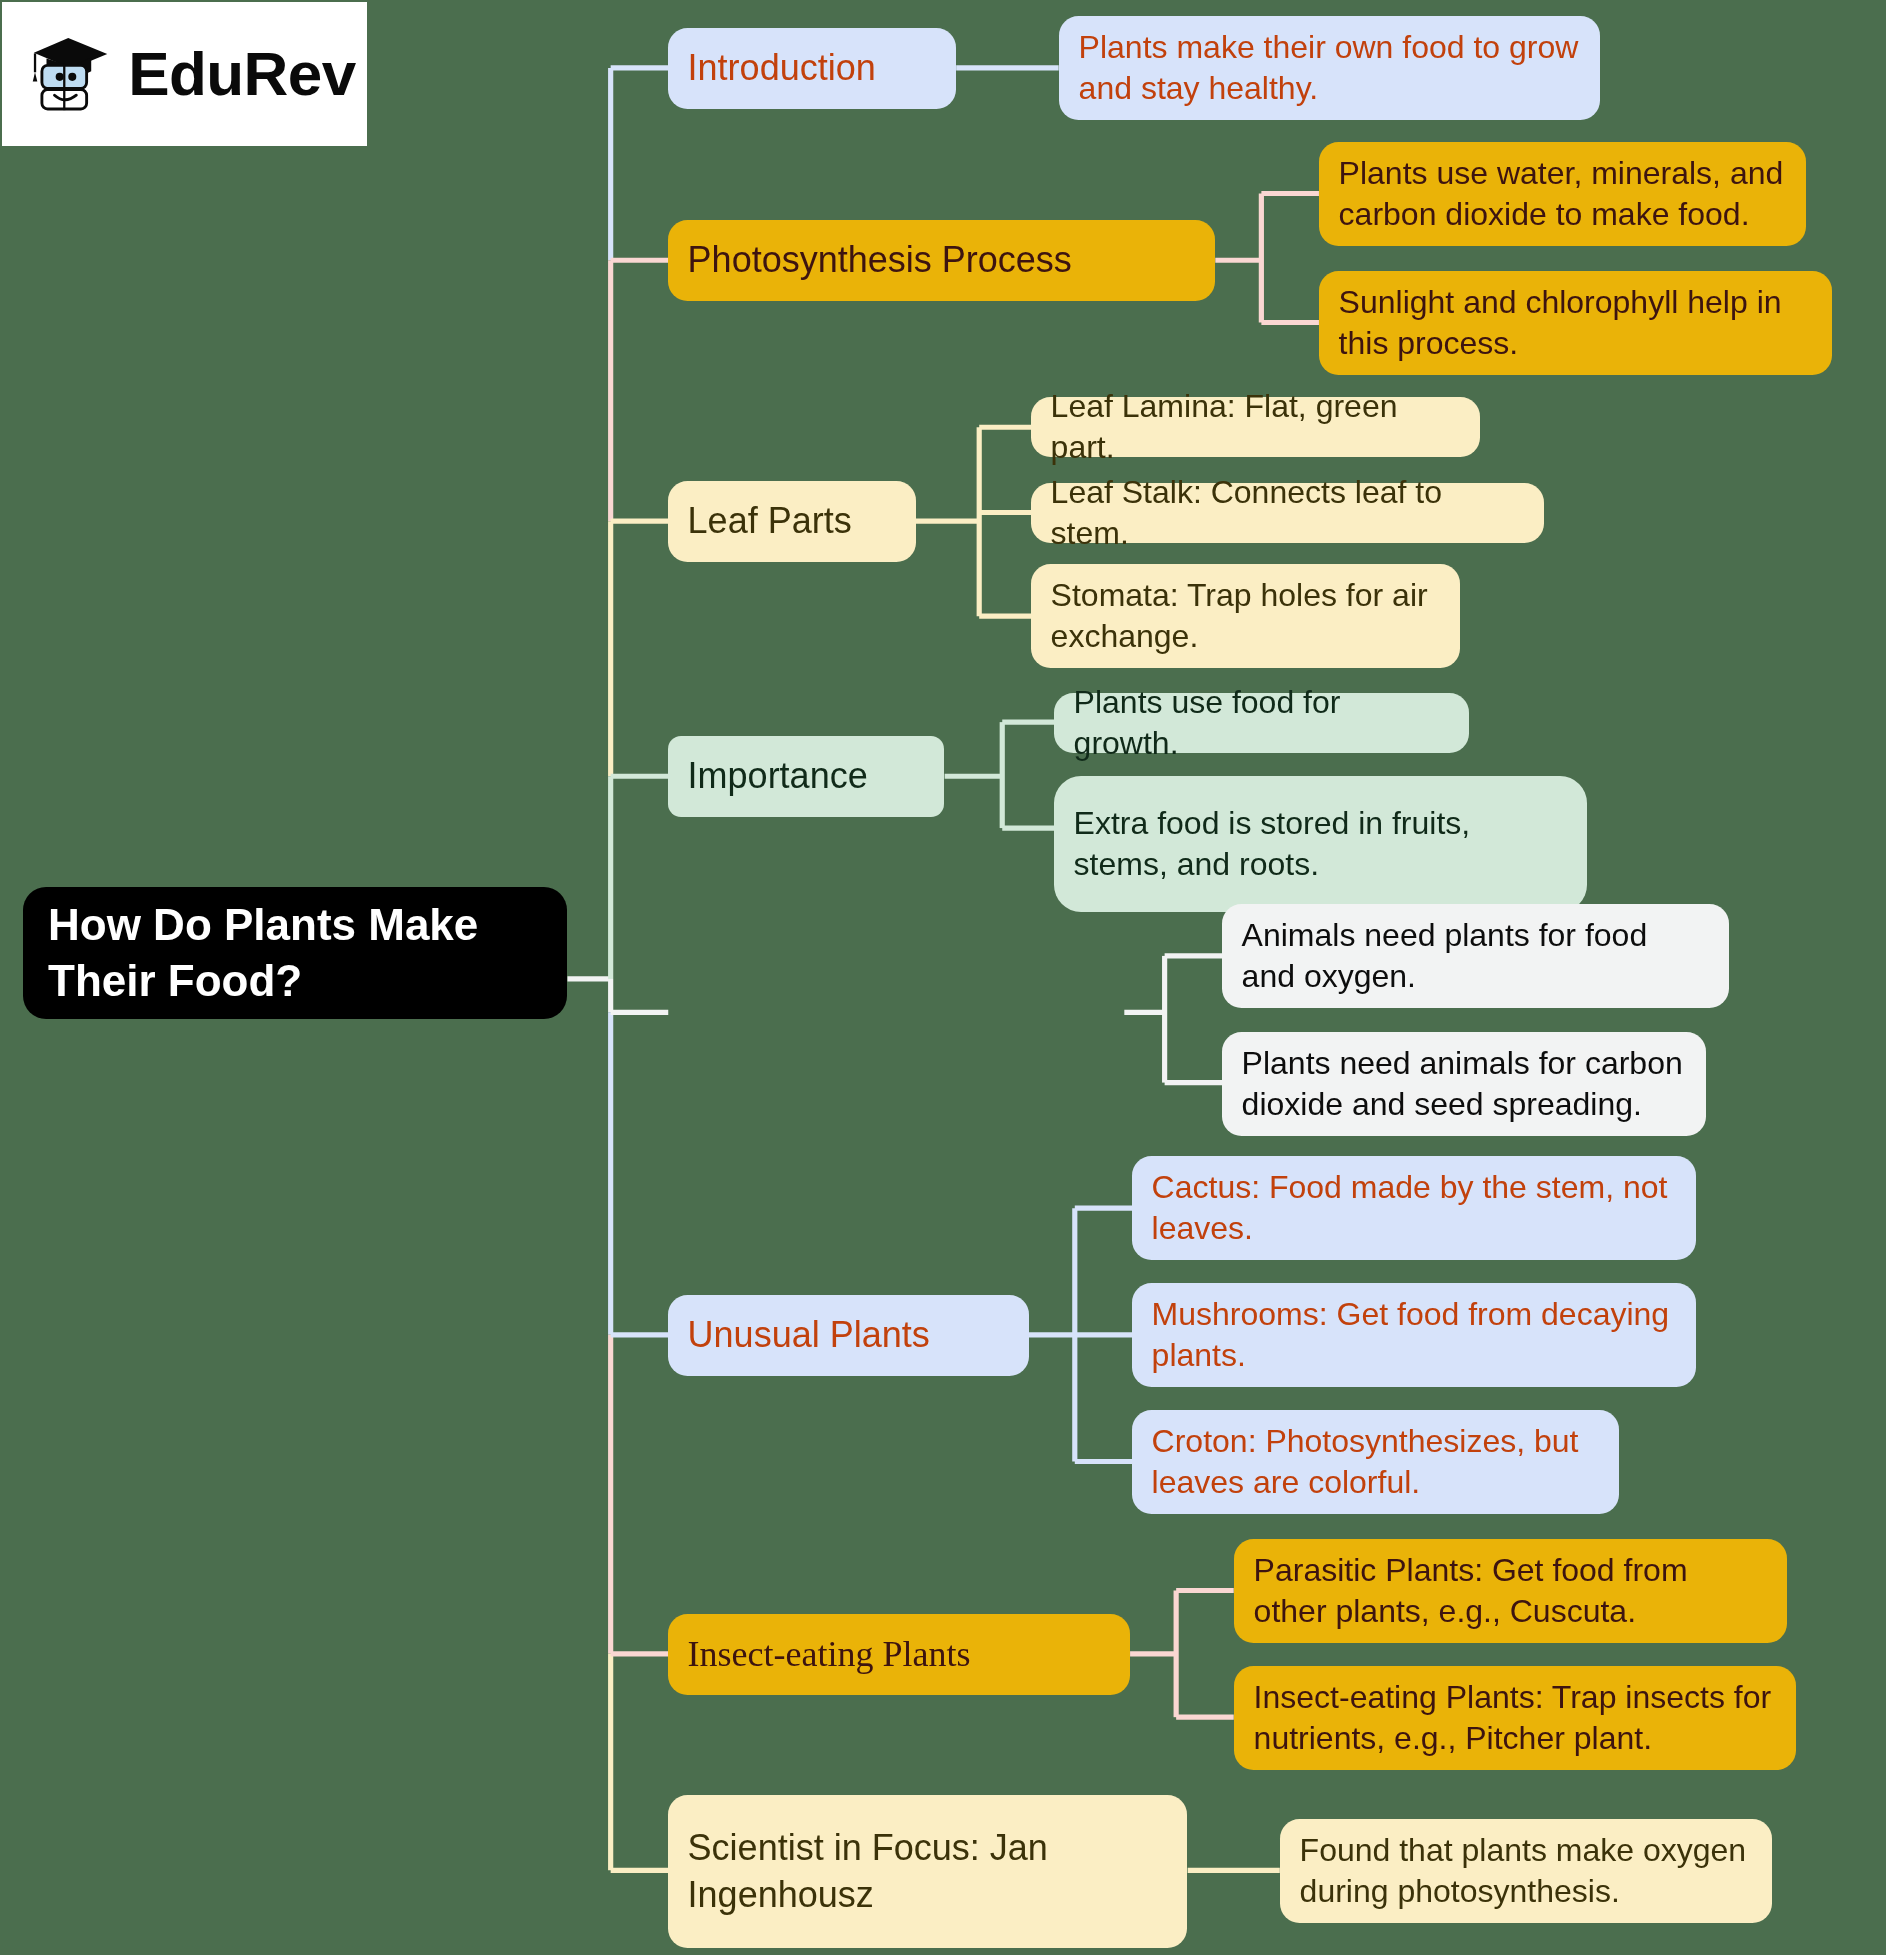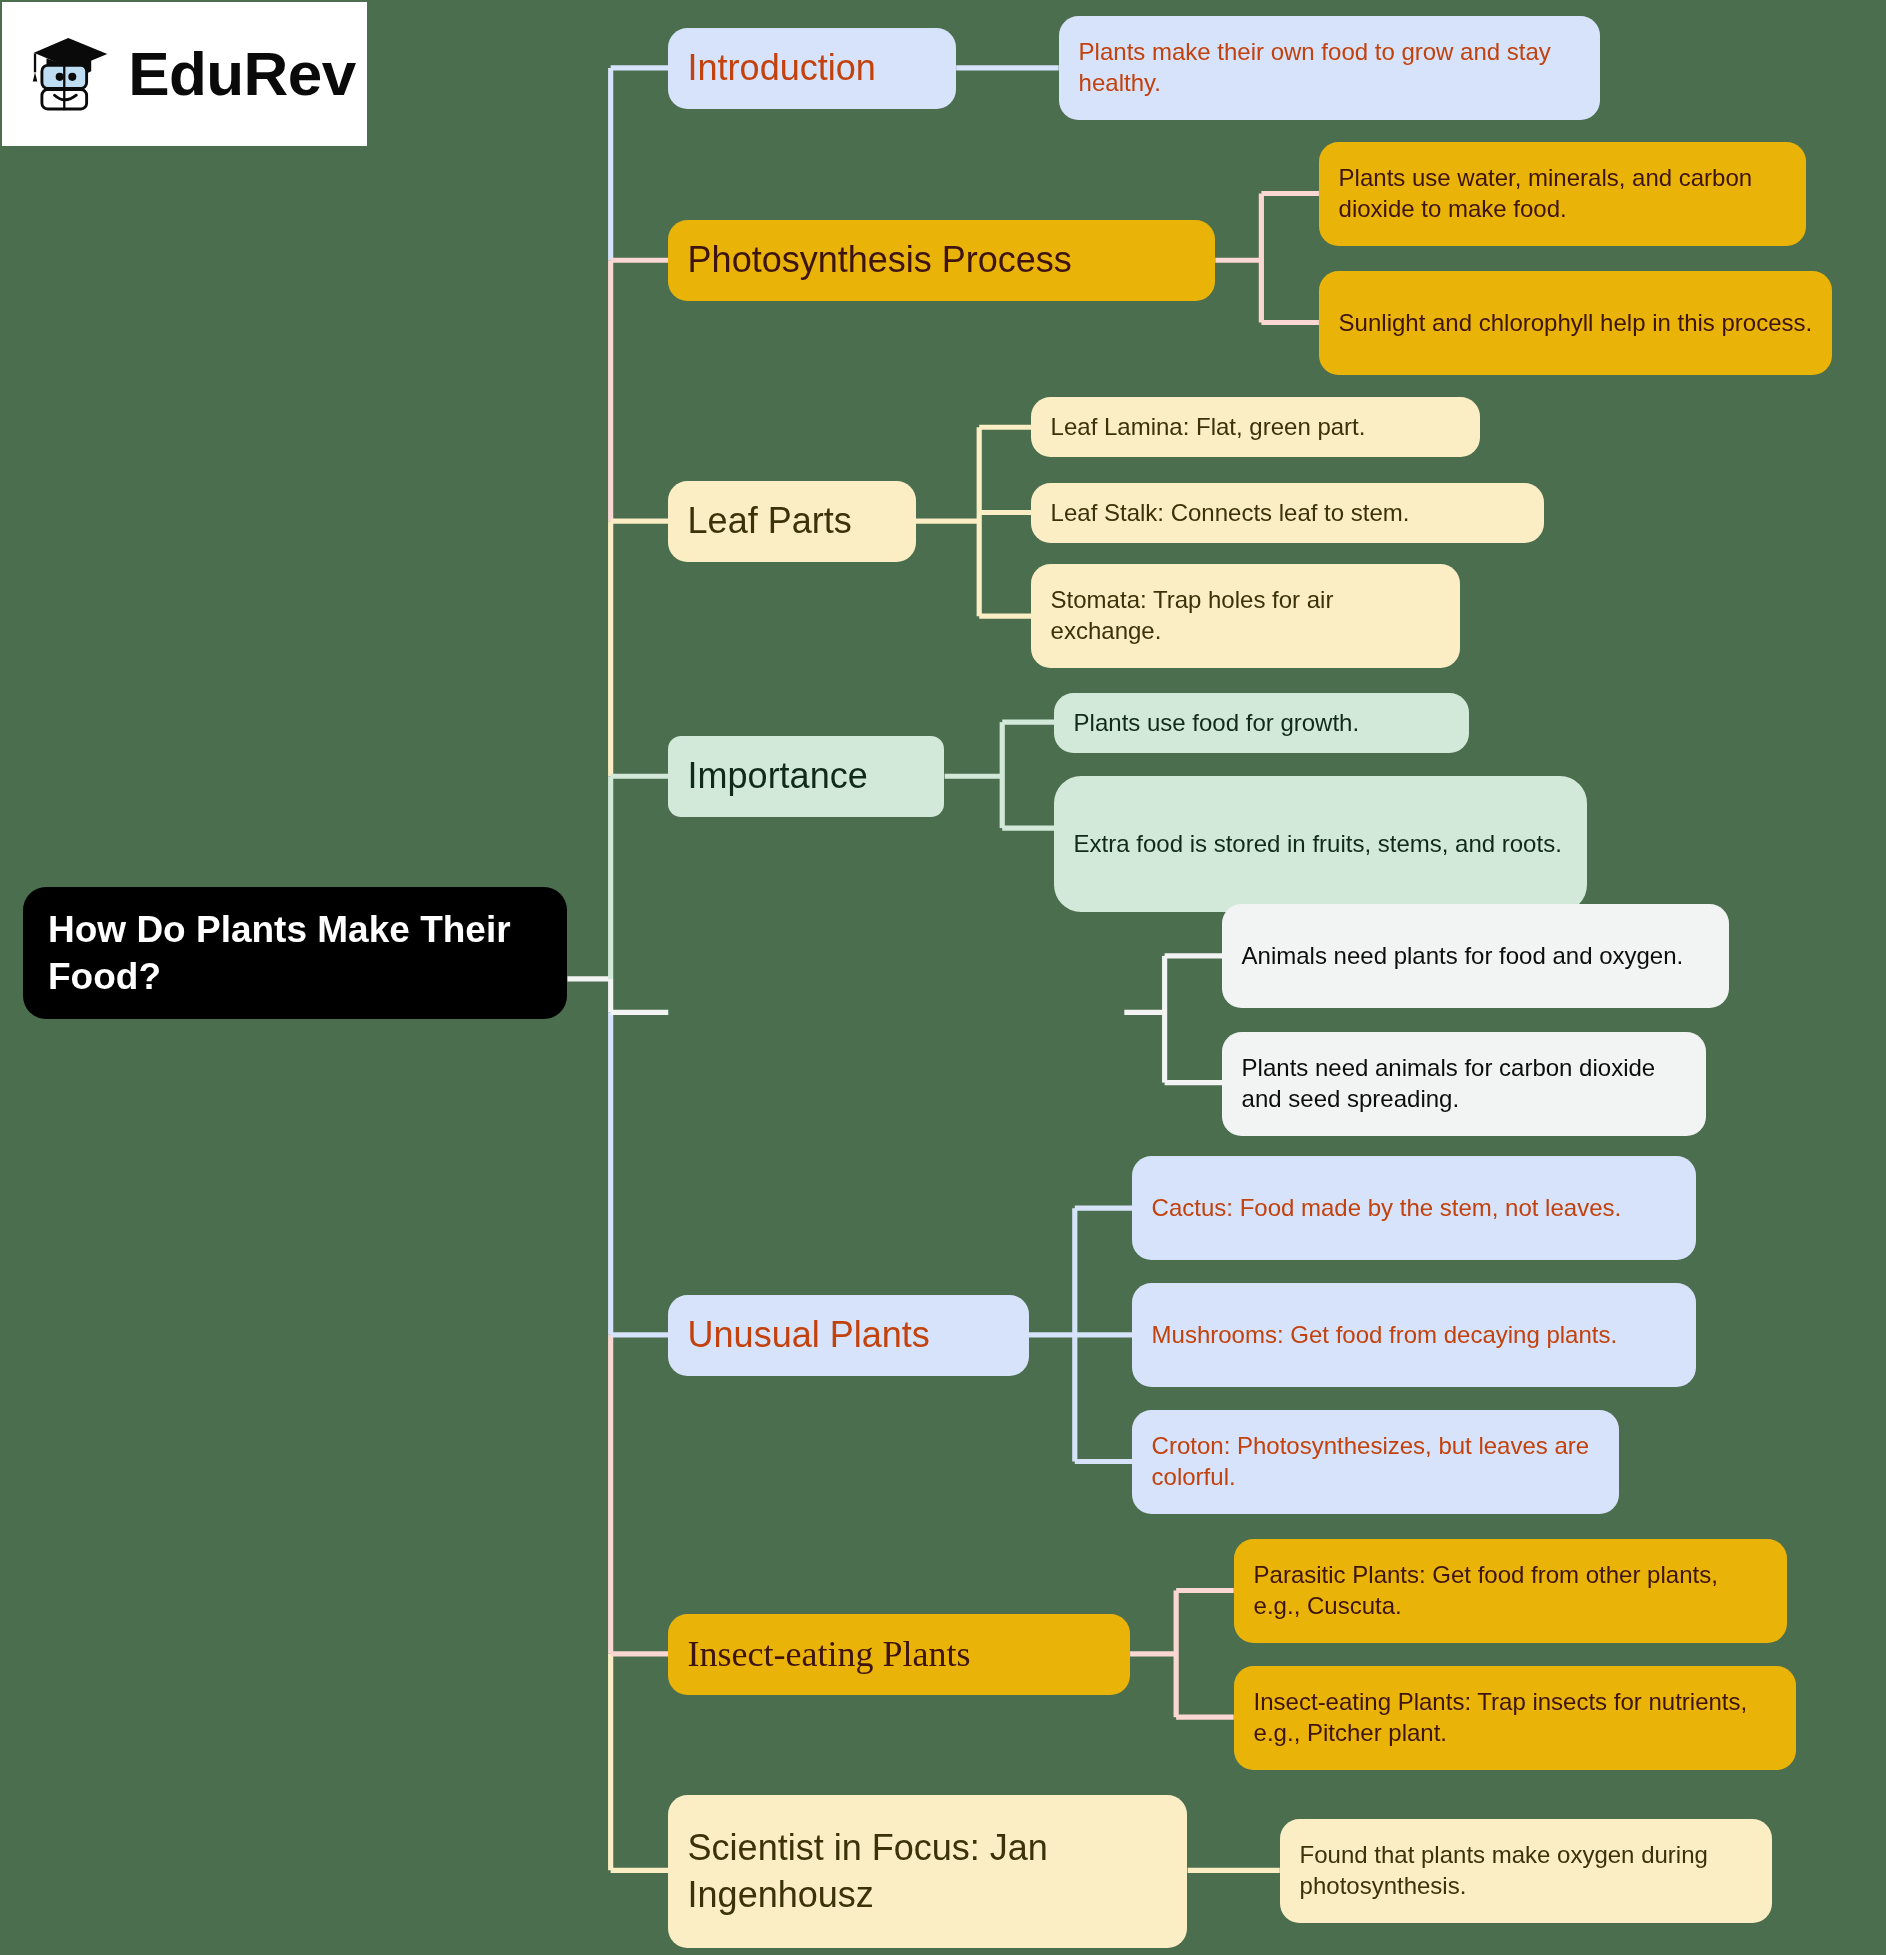--- a/index.html
+++ b/index.html
@@ -25,24 +25,24 @@
 
   .node{
     position:absolute;box-sizing:border-box;
     border-radius:19.6px;
     display:flex;align-items:center;
     padding:15px 19.6px;
     line-height:1.28;
   }
   .node.root{
     border-radius:23px;background:#000000;color:#ffffff;
-    font-size:37px;font-weight:700;padding:19.6px 25px;
+    font-size:44px;font-weight:700;padding:19.6px 25px;
   }
   .node.branch{font-size:36px;font-weight:400;}
-  .node.leaf{font-size:24px;font-weight:400;}
+  .node.leaf{font-size:32px;font-weight:400;}
 
   
   .c-blue   {background:#d7e3fa;color:#c2410c;}
   .c-pink   {background:#eab308;color:#3d1410;}
   .c-yellow {background:#fbeec4;color:#3b3209;}
   .c-green  {background:#d2e8d8;color:#102a19;}
   .c-white  {background:#f2f3f3;color:#0d0d0d;}
 </style>
 </head>
 <body>

